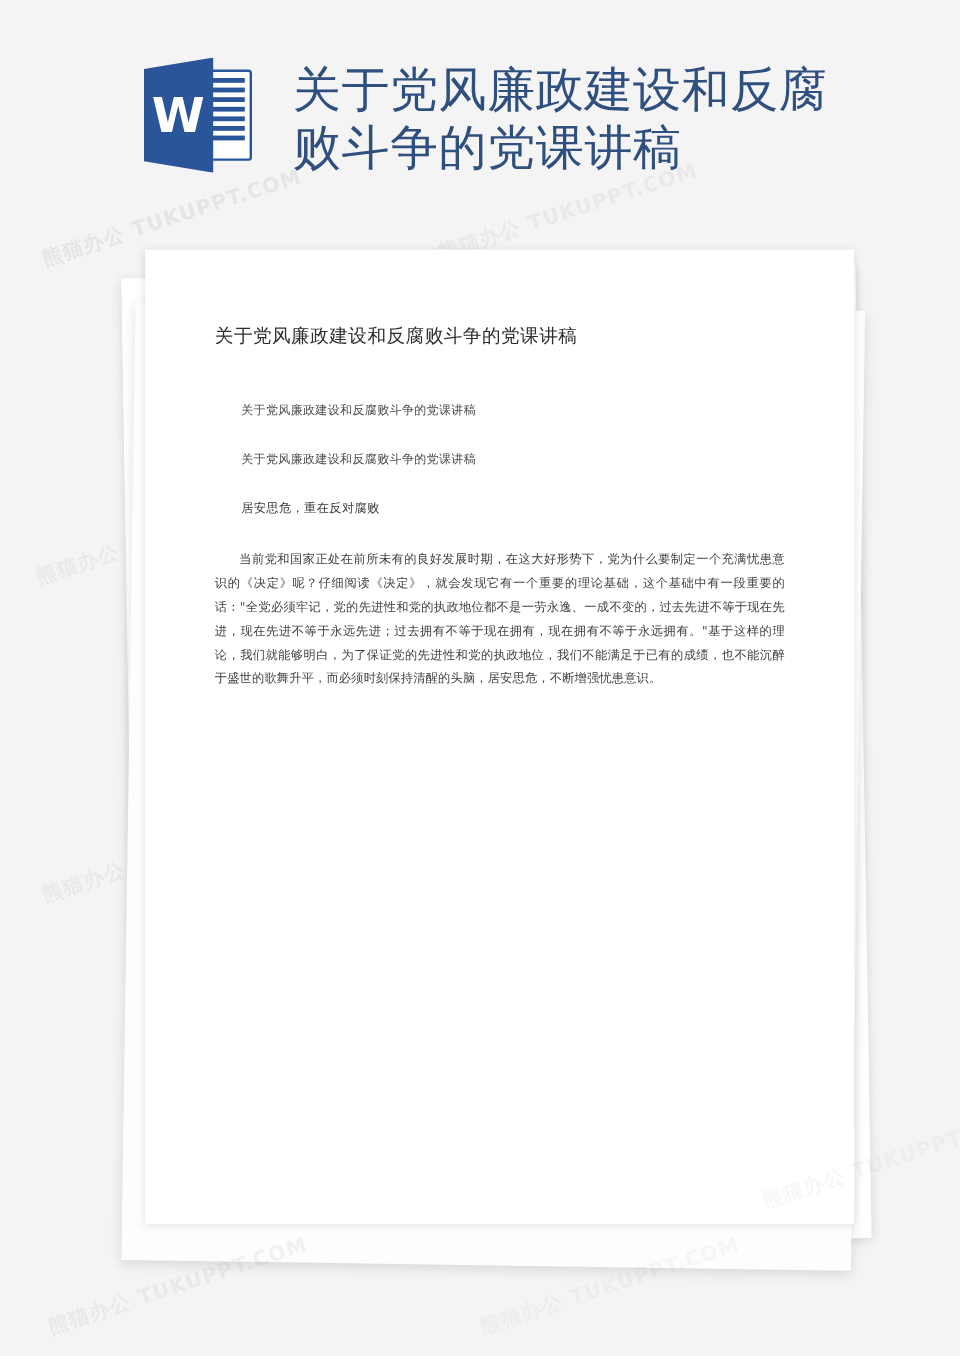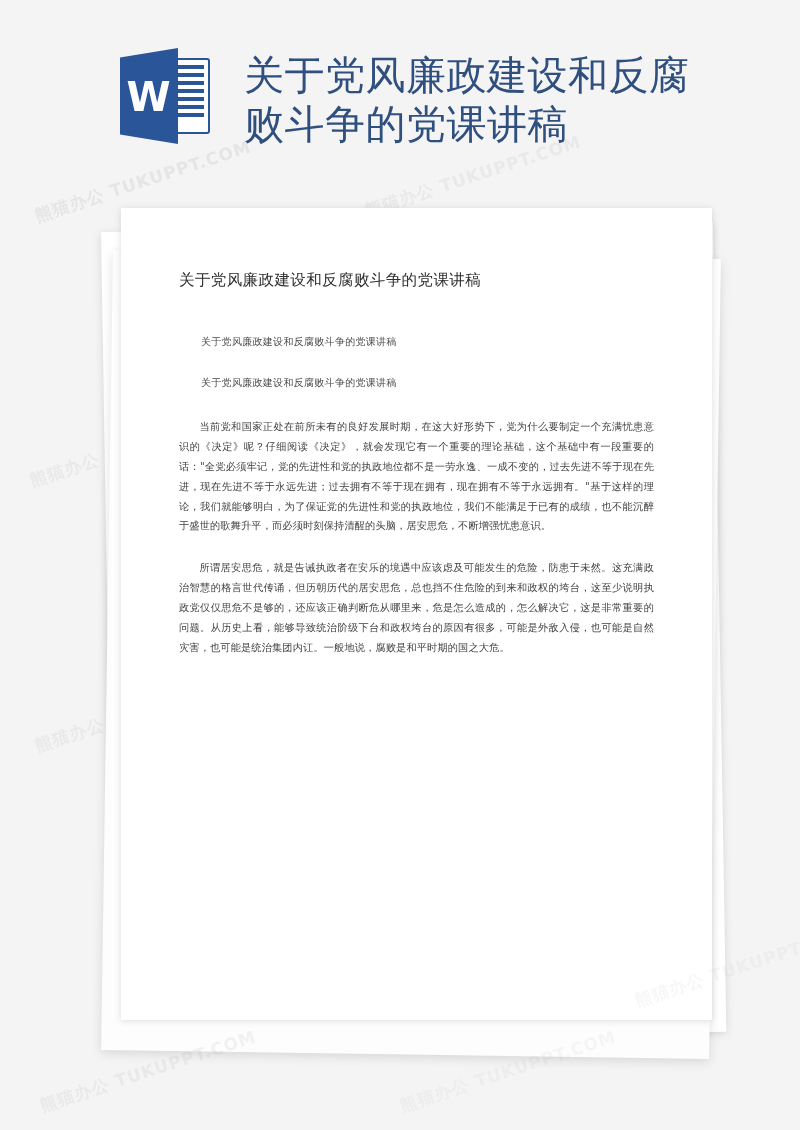--- a/index.html
+++ b/index.html
@@ -248,23 +248,23 @@
   <div class="sheet-back-bottom"></div>
 
   <div id="document-page">
     <div id="doc-content">
 
       <div class="doc-title">关于党风廉政建设和反腐败斗争的党课讲稿</div>
       <div class="doc-subline">关于党风廉政建设和反腐败斗争的党课讲稿</div>
       <div class="doc-subline">关于党风廉政建设和反腐败斗争的党课讲稿</div>
 
 
+      <div class="doc-heading">居安思危，重在反对腐败</div>
 
       <p class="doc-para">当前党和国家正处在前所未有的良好发展时期，在这大好形势下，党为什么要制定一个充满忧患意识的《决定》呢？仔细阅读《决定》，就会发现它有一个重要的理论基础，这个基础中有一段重要的话："全党必须牢记，党的先进性和党的执政地位都不是一劳永逸、一成不变的，过去先进不等于现在先进，现在先进不等于永远先进；过去拥有不等于现在拥有，现在拥有不等于永远拥有。"基于这样的理论，我们就能够明白，为了保证党的先进性和党的执政地位，我们不能满足于已有的成绩，也不能沉醉于盛世的歌舞升平，而必须时刻保持清醒的头脑，居安思危，不断增强忧患意识。</p>
-      <p class="doc-para">所谓居安思危，就是告诫执政者在安乐的境遇中应该虑及可能发生的危险，防患于未然。这充满政治智慧的格言世代传诵，但历朝历代的居安思危，总也挡不住危险的到来和政权的垮台，这至少说明执政党仅仅思危不是够的，还应该正确判断危从哪里来，危是怎么造成的，怎么解决它，这是非常重要的问题。从历史上看，能够导致统治阶级下台和政权垮台的原因有很多，可能是外敌入侵，也可能是自然灾害，也可能是统治集团内讧。一般地说，腐败是和平时期的国之大危。</p>
 
     </div>
   </div>
 </div>
 
 <div class="wm-layer">
   <div class="wm light" style="left:35px;  top:1060px;">熊猫办公 TUKUPPT.COM</div>
   <div class="wm faint" style="left:395px; top:1060px;">熊猫办公 TUKUPPT.COM</div>
   <div class="wm faint" style="left:630px; top:955px;">熊猫办公 TUKUPPT.COM</div>
 </div>

